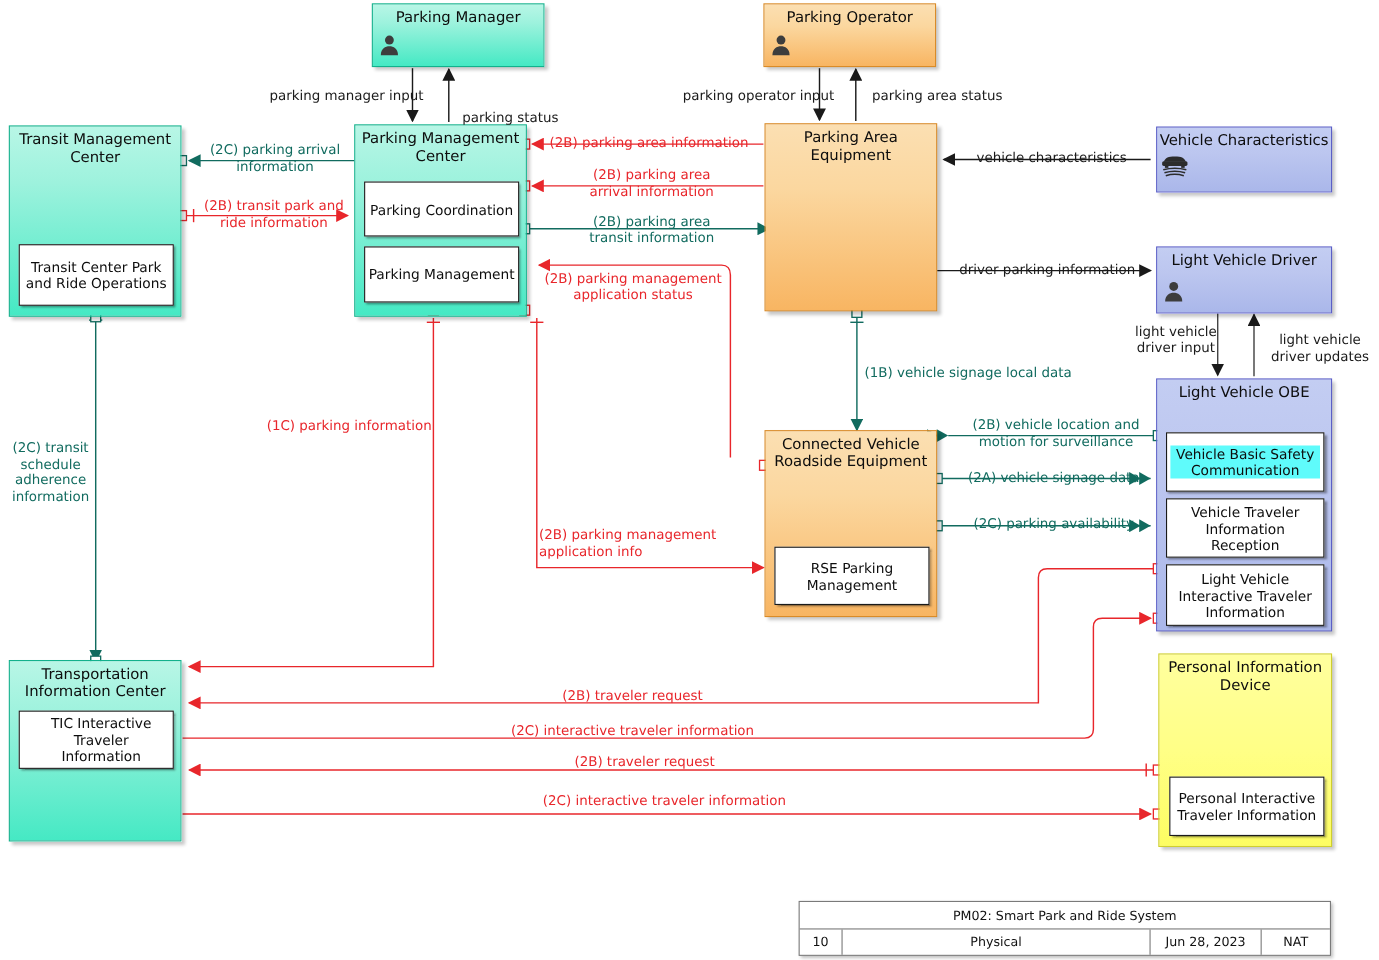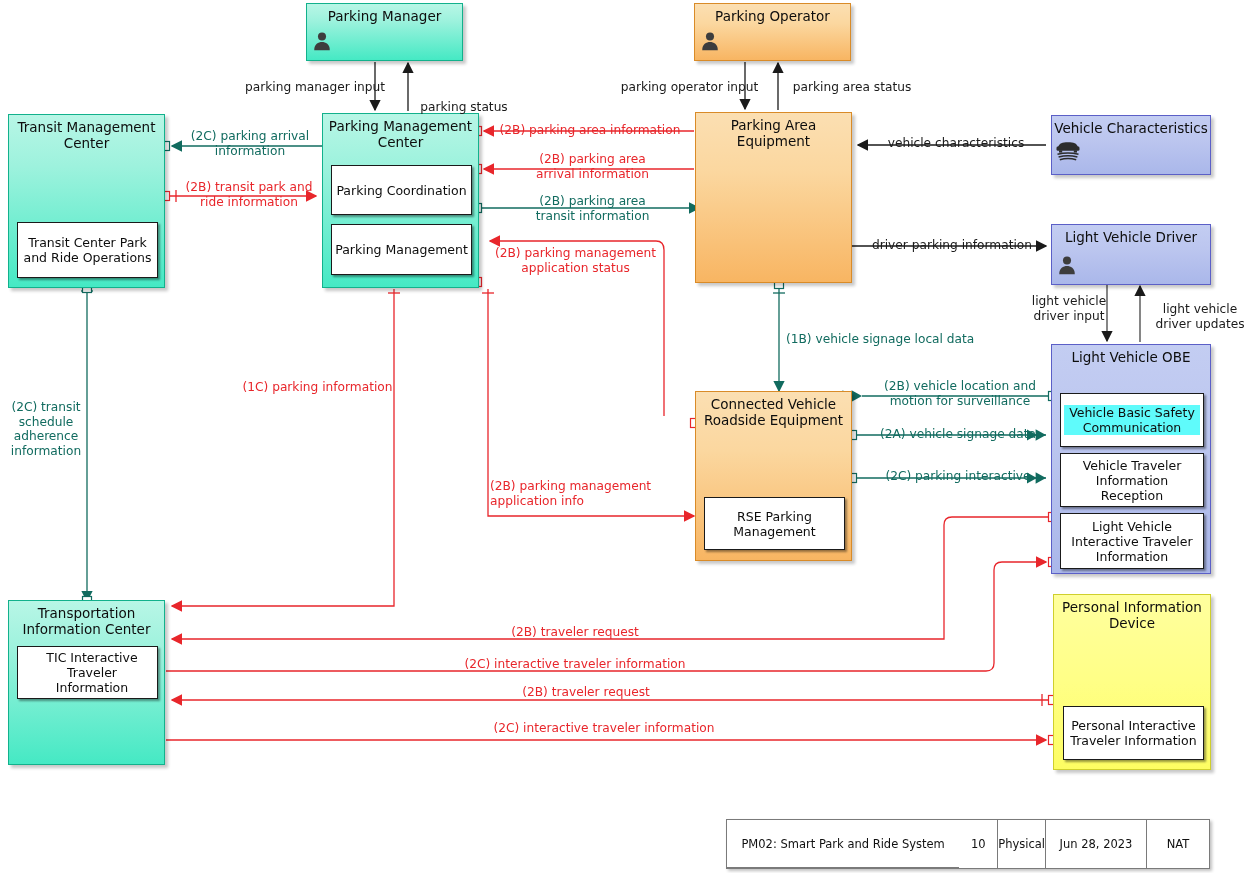--- a/index.html
+++ b/index.html
@@ -66,21 +66,21 @@
 
   
   .titleblock {
     position: absolute;
     left: 726px; top: 819px;
     width: 484px; height: 50px;
     border: 1px solid #7a7a7a;
     box-sizing: border-box;
     background: #fff;
     box-shadow: 2px 2px 3px rgba(0,0,0,0.25);
-    display: flex; flex-direction: row;
+    display: flex; flex-direction: column;
   }
   .tb-row { display: flex; flex: 1; }
   .tb-row.top { border-bottom: 1px solid #7a7a7a; }
   .tb-cell {
     display: flex; align-items: center; justify-content: center;
     font-size: 11.5px; color: #111;
   }
   .tb-cell.b { border-right: 1px solid #7a7a7a; }
   .c-num { width: 38px; }
   .c-phase { flex: 1; }
@@ -183,21 +183,21 @@
     <rect x="847.5" y="473.5" width="9" height="9" stroke="#116b5f"></rect>
     <rect x="1048.5" y="391.5" width="9" height="9" stroke="#116b5f"></rect>
     <rect x="1048.5" y="512.5" width="9" height="9" stroke="#e8262b"></rect>
     <rect x="1048.5" y="557.5" width="9" height="9" stroke="#e8262b"></rect>
     <rect x="1048.5" y="695.5" width="9" height="9" stroke="#e8262b"></rect>
     <rect x="1048.5" y="735.5" width="9" height="9" stroke="#e8262b"></rect>
     <rect x="82.5" y="596.5" width="9" height="9" stroke="#116b5f"></rect>
   </g>
 </svg>
 
-<div class="node teal" style="left:306px; top:3px; width:157px; height:58px;">
+<div class="node teal" style="left:338px; top:3px; width:157px; height:58px;">
   <div class="title">Parking Manager</div>
   <svg class="person-icon" style="left:4px; top:26px;" viewBox="0 0 24 24">
     <circle cx="12" cy="7" r="4.4" fill="#3d3d3d"></circle>
     <path d="M3.5 22 C3.5 15.5 8 13.2 12 13.2 C16 13.2 20.5 15.5 20.5 22 Z" fill="#3d3d3d"></path>
   </svg>
 </div>
 
 <div class="node orange" style="left:694px; top:3px; width:157px; height:58px;">
   <div class="title">Parking Operator</div>
   <svg class="person-icon" style="left:4px; top:26px;" viewBox="0 0 24 24">
@@ -321,21 +321,21 @@
 
 <div class="label black" style="left:1013px; top:294px; width:112px;">light vehicle
 driver input</div>
 <div class="label black" style="left:1146px; top:302px; width:108px;">light vehicle
 driver updates</div>
 
 <div class="label teal" style="left:786px; top:332px; width:240px; text-align:left;">(1B) vehicle signage local data</div>
 <div class="label teal" style="left:872px; top:379px; width:176px;">(2B) vehicle location and
 motion for surveillance</div>
 <div class="label teal" style="left:870px; top:427px; width:176px;">(2A) vehicle signage data</div>
-<div class="label teal" style="left:870px; top:469px; width:176px;">(2C) parking interactive</div>
+<div class="label teal" style="left:870px; top:469px; width:176px;">(2C) parking availability</div>
 
 <div class="label teal" style="left:5px; top:400px; width:82px;">(2C) transit
 schedule
 adherence
 information</div>
 <div class="label red" style="left:230px; top:380px; width:175px;">(1C) parking information</div>
 <div class="label red" style="left:490px; top:479px; width:180px; text-align:left;">(2B) parking management
 application info</div>
 
 <div class="label red" style="left:455px; top:625px; width:240px;">(2B) traveler request</div>

